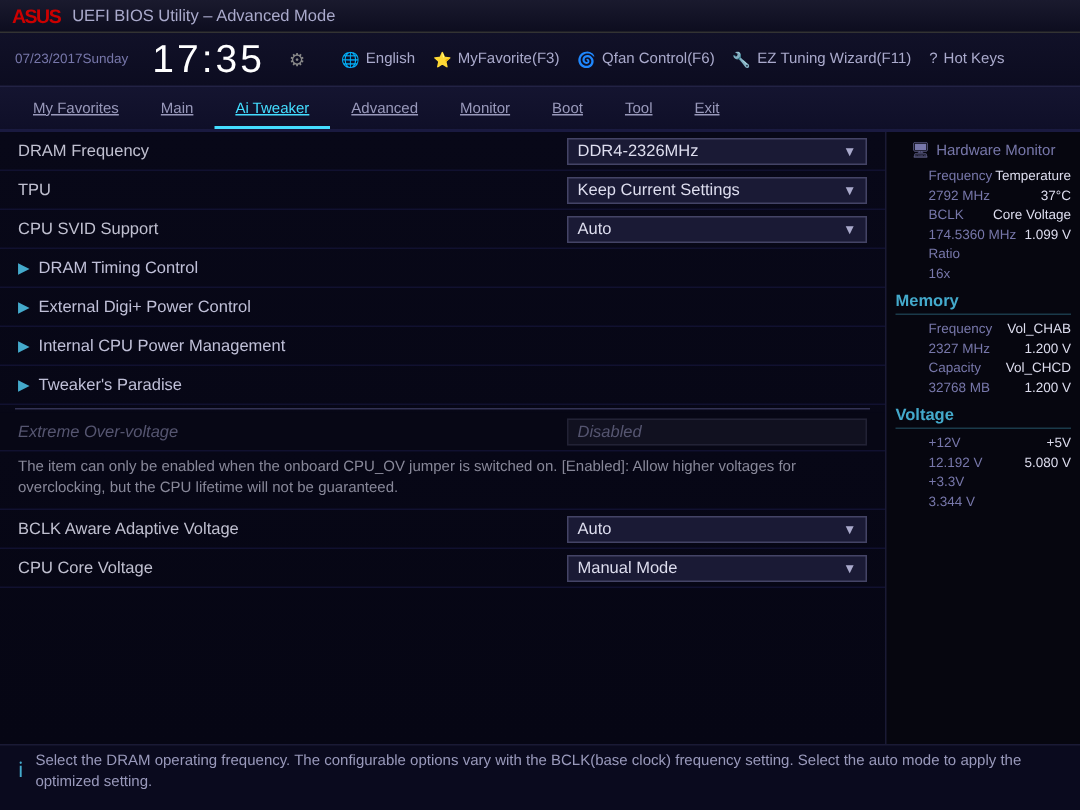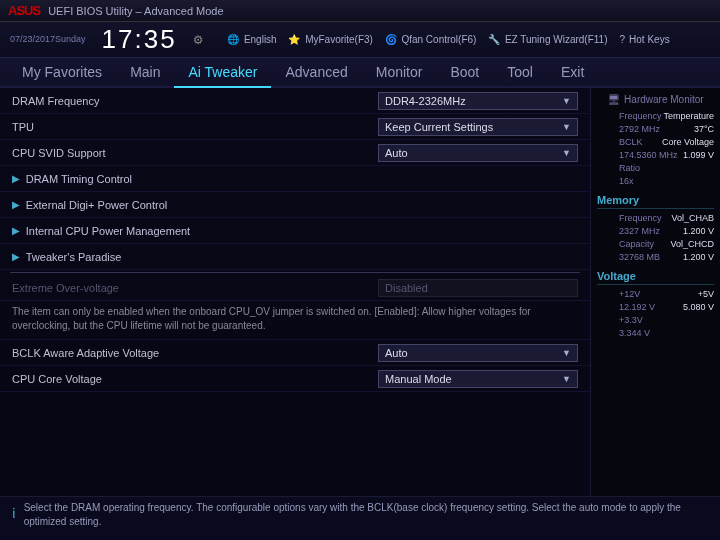--- a/index.html
+++ b/index.html
@@ -80,23 +80,24 @@
       background: linear-gradient(180deg, #141430 0%, #0f0f28 100%);
       border-bottom: 2px solid #1a1a40;
       display: flex;
       align-items: center;
       height: 30px;
       padding: 0 8px;
     }
     .nav-item {
       padding: 6px 14px;
       color: #9999bb;
-      font-size: 14px;
+      font-size: 10px;
       cursor: pointer;
       white-space: nowrap;
+      text-decoration: underline;
     }
     .nav-item.active {
       color: #44ddff;
       border-bottom: 2px solid #44ddff;
       margin-bottom: -2px;
     }
 
     
     .main-layout {
       display: flex;
@@ -171,20 +172,21 @@
       border-top: 1px solid #333355;
       margin: 2px 10px;
     }
 
     .disabled-row {
       display: flex;
       align-items: center;
       border-bottom: 1px solid #111130;
       min-height: 26px;
       background: #070715;
+      font-style: italic;
     }
 
     .info-text {
       padding: 4px 12px 6px;
       color: #888899;
       font-size: 10px;
       line-height: 1.4;
       border-bottom: 1px solid #111130;
     }
 

